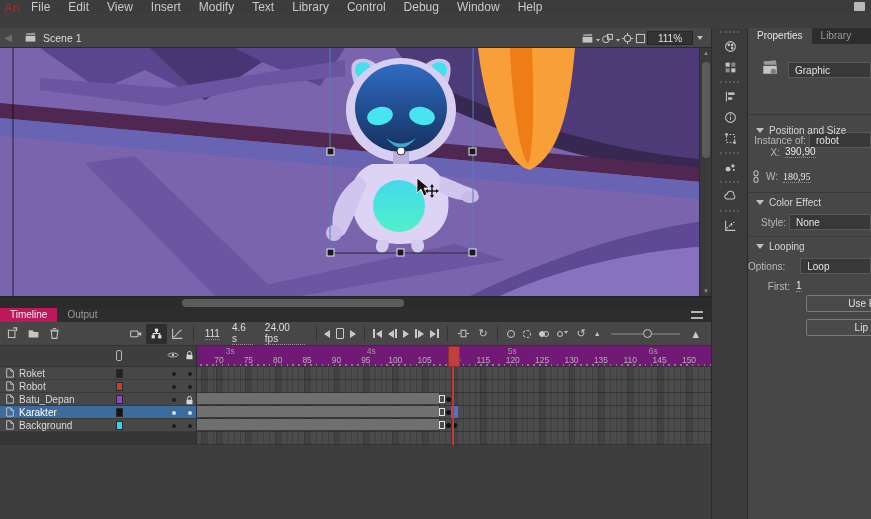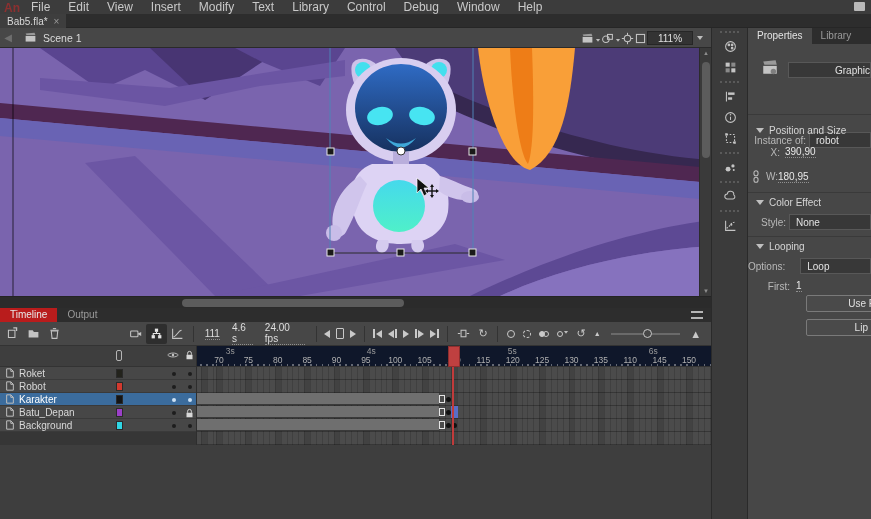--- a/index.html
+++ b/index.html
@@ -50,42 +50,42 @@
   .hot{color:#e8e8e8;font-size:10px;border-bottom:1px dotted #909090;}
   .sec-h{display:flex;align-items:center;gap:5px;font-size:10px;color:#d6d6d6;}
   .tri-dn{width:0;height:0;border:4px solid transparent;border-top:5px solid #c0c0c0;margin-top:4px;}
   .pdiv{position:absolute;left:0;width:123px;height:1px;background:#3a3a3a;}
   .pbtn{position:absolute;left:58px;width:120px;height:17px;background:#4a4a4a;border:1px solid #7a7a7a;
       border-radius:2px;color:#e0e0e0;font-size:10px;display:flex;align-items:center;justify-content:center;}
   
   #tl{left:0;top:308px;width:711px;height:211px;background:#3e3e3e;}
   #tl-tabs{position:absolute;left:0;top:0;width:711px;height:14px;background:#2d2d2d;display:flex;}
   .tltab{padding:0 10px;font-size:10px;line-height:14px;color:#9a9a9a;}
-  .tltab.active{background:#b91c1c;color:#e8e8e8;text-align:right;}
+  .tltab.active{background:#be185d;color:#e8e8e8;text-align:right;}
   #tl-menu{position:absolute;right:8px;top:3px;width:12px;height:8px;border-top:2px solid #b5b5b5;border-bottom:2px solid #b5b5b5;}
   #tl-toolbar{position:absolute;left:0;top:14px;width:711px;height:24px;background:#474747;border-bottom:1px solid #333;display:flex;align-items:center;}
   .tb-btn{height:20px;display:flex;align-items:center;justify-content:center;padding:0 4px;}
   .tb-btn.active{background:#2e2e2e;border-radius:2px;}
   .tb-sep{width:1px;height:16px;background:#333;margin:0 5px;}
   .tb-hot{font-size:10px;color:#dedede;border-bottom:1px dotted #909090;margin:0 6px;}
   .tri{width:0;height:0;border:4px solid transparent;}
   .tri.r{border-left:6px solid #c9c9c9;border-right:0;}
   .tri.l{border-right:6px solid #c9c9c9;border-left:0;}
   .vbar{width:2px;height:9px;background:#c9c9c9;}
   .pb{display:flex;align-items:center;gap:1px;padding:0 3px;}
   .ring{width:8px;height:8px;border:1.5px solid #c9c9c9;border-radius:50%;}
   .ring.dash{border-style:dashed;}
   .ring.small{width:6px;height:6px;}
   .glyph{color:#c9c9c9;font-size:11px;}
   #tb-slider{width:72px;height:2px;background:#6a6a6a;margin:0 6px;position:relative;}
   #tb-knob{position:absolute;left:32px;top:-4px;width:9px;height:9px;border:1.5px solid #c9c9c9;border-radius:50%;background:#474747;}
   
   #tl-header{position:absolute;left:0;top:38px;width:711px;height:21px;}
   #lcol-head{position:absolute;left:0;top:0;width:196px;height:21px;background:#3e3e3e;border-bottom:1px solid #333;}
-  #ruler{position:absolute;left:196px;top:0;width:515px;height:21px;background:#0f172a;border-bottom:1px solid #333;border-left:1px solid #2e2e2e;}
+  #ruler{position:absolute;left:196px;top:0;width:515px;height:21px;background:#701a75;border-bottom:1px solid #333;border-left:1px solid #2e2e2e;}
   .sec-lbl{position:absolute;top:0;font-size:8.5px;color:#9a9a9a;}
   .fr-num{position:absolute;top:9px;width:24px;text-align:center;font-size:8.5px;color:#b0b0b0;}
   #ruler-ticks{position:absolute;left:0;top:18px;width:515px;height:2px;
       background:repeating-linear-gradient(90deg,rgba(255,255,255,.35) 0 1.5px,transparent 1.5px 5.875px);
       background-position-x:19px;}
   
   #lcol{position:absolute;left:0;top:59px;width:196px;}
   .lrow{position:relative;height:13px;border-bottom:1px solid #3a3a3a;background:#474747;display:flex;align-items:center;}
   .lrow.sel{background:#3b6c9d;}
   .lrow .nm{font-size:10px;color:#d8d8d8;margin-left:4px;}
@@ -129,26 +129,20 @@
         <span class="menu-item">Text</span>
         <span class="menu-item">Library</span>
         <span class="menu-item">Control</span>
         <span class="menu-item">Debug</span>
         <span class="menu-item">Window</span>
         <span class="menu-item">Help</span>
       </div>
     <div id="win-ctl"></div>
   </div>
 
-  <div class="abs" id="tabstrip">
-    <div id="doctab">
-      <span>Bab5.fla*</span>
-      <span class="close">×</span>
-    </div>
-  </div>
 
   <div class="abs" id="editbar">
     <div id="back-btn">◀</div>
     <span style="margin-left:8px;">
         <svg viewBox="0 0 16 16" width="13" height="13" fill="none" stroke="#c4c4c4" stroke-width="1.3">
           <path d="M2 6h12v7H2z" fill="#c4c4c4" stroke="none"></path>
           <path d="M2 3l11-1 1 3H3z" fill="#9a9a9a" stroke="none"></path>
         </svg>
       </span>
     <span id="scene-label">Scene 1</span>
@@ -365,21 +359,21 @@
     </div>
     <div class="prow" style="top:30px;left:12px;">
       <span>
           <svg viewBox="0 0 16 16" width="20" height="18" fill="none">
             <path d="M2 7h12v7H2z" fill="#c4c4c4"></path>
             <path d="M2 3l11-1 1 4H3z" fill="#9a9a9a"></path>
             <circle cx="11" cy="12" r="2.4" fill="#7f7f7f"></circle>
           </svg>
         </span>
     </div>
-    <div class="pfield" style="position:absolute;left:40px;top:34px;width:83px;justify-content:flex-end;">
+    <div class="pfield" style="position:absolute;left:40px;top:34px;width:83px;">
       <span>Graphic</span>
     </div>
     <div class="prow" style="top:60px;margin-top:44px;">
       <span class="plabel" style="width:58px;">Instance of:</span>
       <span class="pfield" style="margin-left:3px;width:62px;">
           <span>robot</span>
         </span>
     </div>
     <div class="pdiv" style="top:86px;"></div>
     <div class="prow sec-h" style="top:96px;left:8px;">
@@ -391,21 +385,21 @@
       <span class="hot" style="margin-left:5px;">390,90</span>
     </div>
     <div class="prow" style="top:142px;">
       <span style="margin-left:3px;">
           <svg viewBox="0 0 12 16" width="10" height="13" fill="none" stroke="#bdbdbd" stroke-width="1.3">
             <rect x="3.5" y="1" width="5" height="6" rx="2.5"></rect>
             <rect x="3.5" y="9" width="5" height="6" rx="2.5"></rect>
           </svg>
         </span>
       <span class="plabel" style="width:17px;">W:</span>
-      <span class="hot" style="">180,95</span>
+      <span class="hot" style="margin-left:5px;font-family:Liberation Serif, serif;">180,95</span>
     </div>
     <div class="pdiv" style="top:164px;"></div>
     <div class="prow sec-h" style="top:168px;left:8px;">
       <span class="tri-dn"></span>
       <span>Color Effect</span>
     </div>
     <div class="prow" style="top:186px;">
       <span class="plabel" style="width:38px;">Style:</span>
       <span class="pfield" style="margin-left:3px;width:82px;">
           <span>None</span>
@@ -634,48 +628,48 @@
             <svg viewBox="0 0 12 12" width="10" height="10" fill="none" stroke="#bdbdbd" stroke-width="1.2">
               <path d="M2 1h5l3 3v7H2z"></path>
               <path d="M7 1v3h3"></path>
             </svg>
           </span>
           <span class="nm">Robot</span>
           <span class="sw" style="background: rgb(210, 57, 46);"></span>
           <span class="dot eye"></span>
           <span class="dot lk"></span>
         </div>
-        <div class="lrow sel">
-          <span class="pg">
-            <svg viewBox="0 0 12 12" width="10" height="10" fill="none" stroke="#bdbdbd" stroke-width="1.2">
-              <path d="M2 1h5l3 3v7H2z"></path>
-              <path d="M7 1v3h3"></path>
-            </svg>
-          </span>
-          <span class="nm">Karakter</span>
-          <span class="sw" style="background: rgb(20, 20, 20);"></span>
-          <span class="dot eye"></span>
-          <span class="dot lk"></span>
-        </div>
         <div class="lrow">
           <span class="pg">
             <svg viewBox="0 0 12 12" width="10" height="10" fill="none" stroke="#bdbdbd" stroke-width="1.2">
               <path d="M2 1h5l3 3v7H2z"></path>
               <path d="M7 1v3h3"></path>
             </svg>
           </span>
           <span class="nm">Batu_Depan</span>
           <span class="sw" style="background: rgb(155, 64, 200);"></span>
           <span class="dot eye"></span>
           <span class="lockic">
             <svg viewBox="0 0 12 14" width="9" height="11" fill="none" stroke="#d8d8d8" stroke-width="1.3">
               <path d="M3.5 6V4a2.5 2.5 0 015 0v2"></path>
               <rect x="2" y="6" width="8" height="6" fill="#d8d8d8" stroke="none"></rect>
             </svg>
           </span>
+        </div>
+        <div class="lrow sel">
+          <span class="pg">
+            <svg viewBox="0 0 12 12" width="10" height="10" fill="none" stroke="#bdbdbd" stroke-width="1.2">
+              <path d="M2 1h5l3 3v7H2z"></path>
+              <path d="M7 1v3h3"></path>
+            </svg>
+          </span>
+          <span class="nm">Karakter</span>
+          <span class="sw" style="background: rgb(20, 20, 20);"></span>
+          <span class="dot eye"></span>
+          <span class="dot lk"></span>
         </div>
         <div class="lrow">
           <span class="pg">
             <svg viewBox="0 0 12 12" width="10" height="10" fill="none" stroke="#bdbdbd" stroke-width="1.2">
               <path d="M2 1h5l3 3v7H2z"></path>
               <path d="M7 1v3h3"></path>
             </svg>
           </span>
           <span class="nm">Background</span>
           <span class="sw" style="background: rgb(47, 214, 228);"></span>

